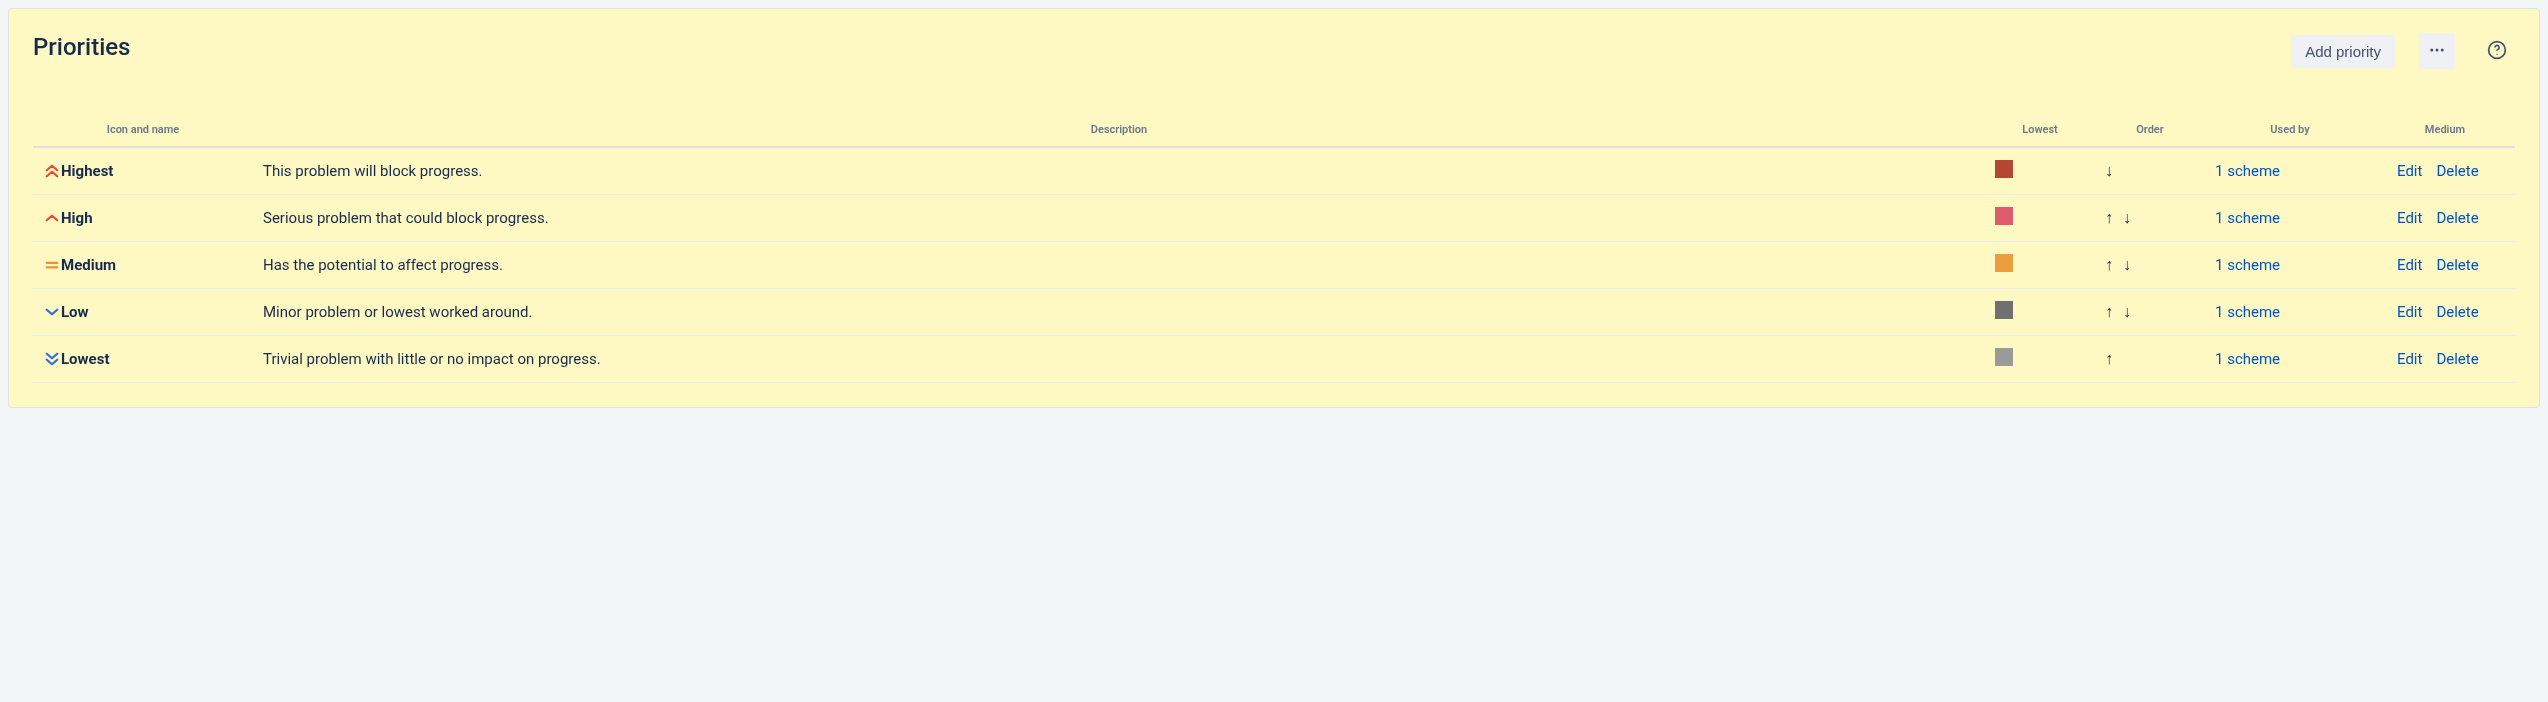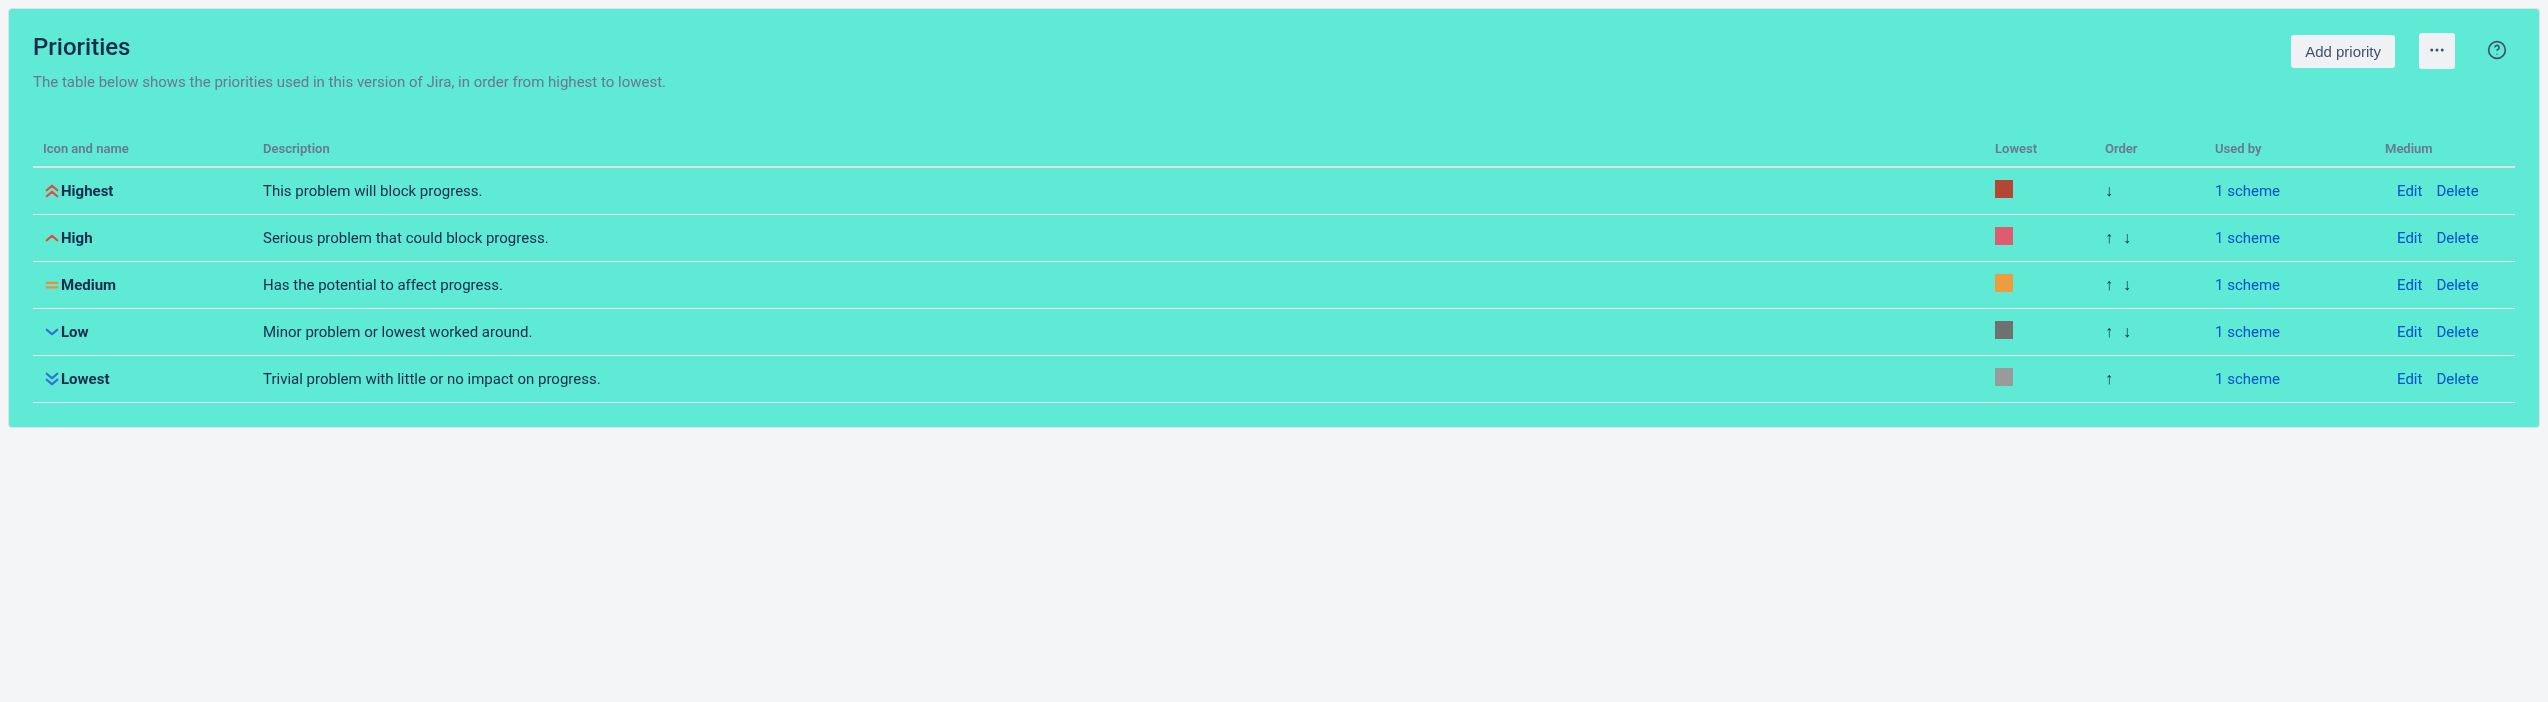--- a/index.html
+++ b/index.html
@@ -3,21 +3,21 @@
 <meta charset="utf-8">
 <style>
   * { box-sizing: border-box; margin: 0; padding: 0; }
   body {
     font-family: -apple-system, BlinkMacSystemFont, "Segoe UI", Roboto, "Helvetica Neue", Arial, sans-serif;
     background: #f4f5f7;
     padding: 8px;
     color: #172b4d;
   }
   .panel {
-    background: #5eead4;
+    background: #fef9c3;
     border: 1px solid #dfe1e6;
     border-radius: 4px;
     padding: 24px;
   }
   .header {
     display: flex;
     align-items: flex-start;
     justify-content: space-between;
     margin-bottom: 40px;
   }
@@ -64,22 +64,22 @@
     background: transparent;
     border: none;
     cursor: pointer;
     color: #42526e;
   }
   table {
     width: 100%;
     border-collapse: collapse;
   }
   thead th {
-    text-align: left;
-    font-size: 13px;
+    text-align: center;
+    font-size: 11px;
     font-weight: 600;
     color: #6b778c;
     padding: 10px 10px;
     border-bottom: 2px solid #dfe1e6;
   }
   tbody td {
     padding: 12px 10px;
     border-bottom: 1px solid #ebecf0;
     font-size: 15px;
     color: #172b4d;
@@ -124,21 +124,20 @@
   }
   .actions-cell { display: flex; gap: 14px; margin-left: 12px; }
 </style>
 </head>
 <body>
 
 <div class="panel">
   <div class="header">
     <div class="header-left">
       <h1 class="page-title">Priorities</h1>
-      <div class="page-subtitle">The table below shows the priorities used in this version of Jira, in order from highest to lowest.</div>
     </div>
     <div class="header-actions">
       <button class="btn">Add priority</button>
       <button class="btn btn-icon">
         <span>
           <svg width="18" height="18" viewBox="0 0 24 24" fill="#42526e">
               <circle cx="5" cy="12" r="2"></circle>
               <circle cx="12" cy="12" r="2"></circle>
               <circle cx="19" cy="12" r="2"></circle>
             </svg>

